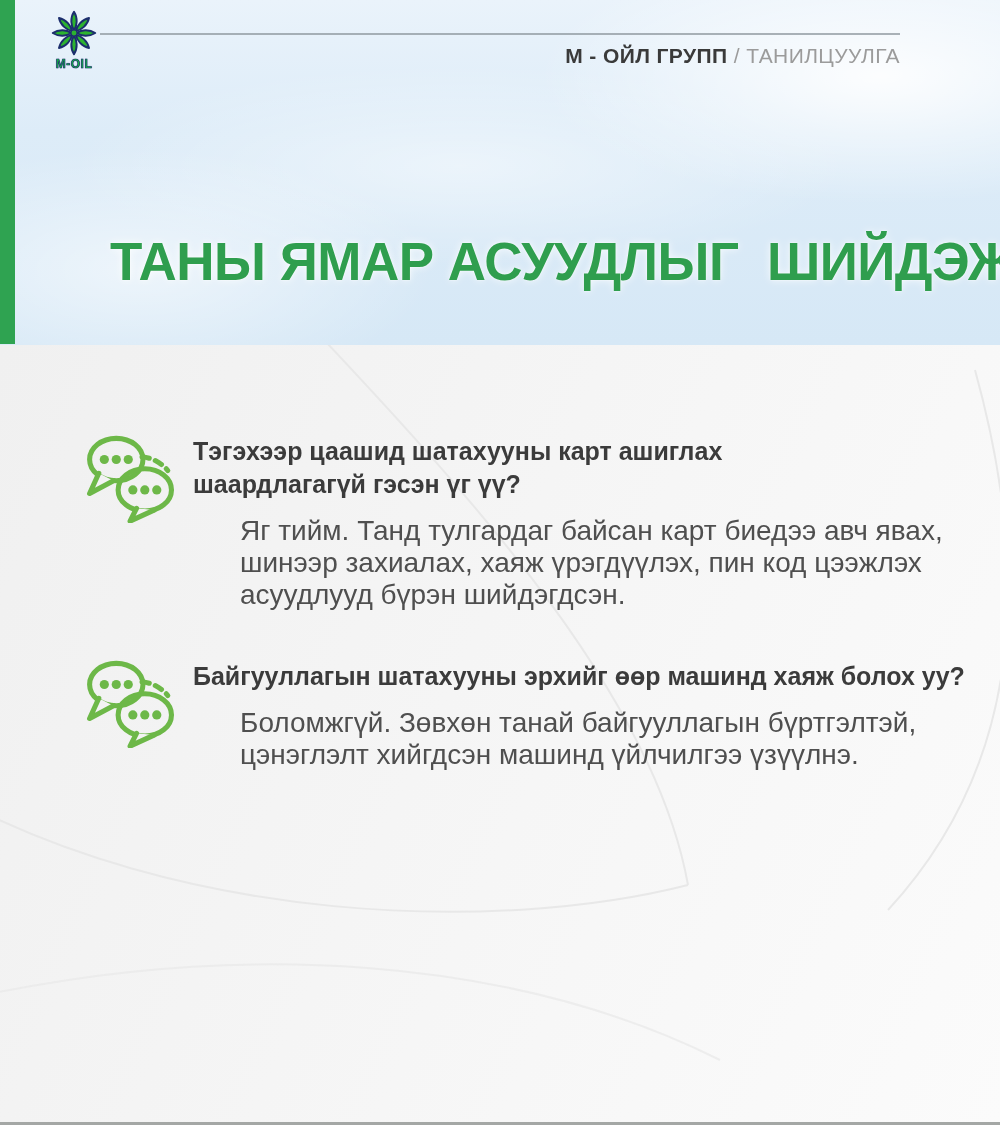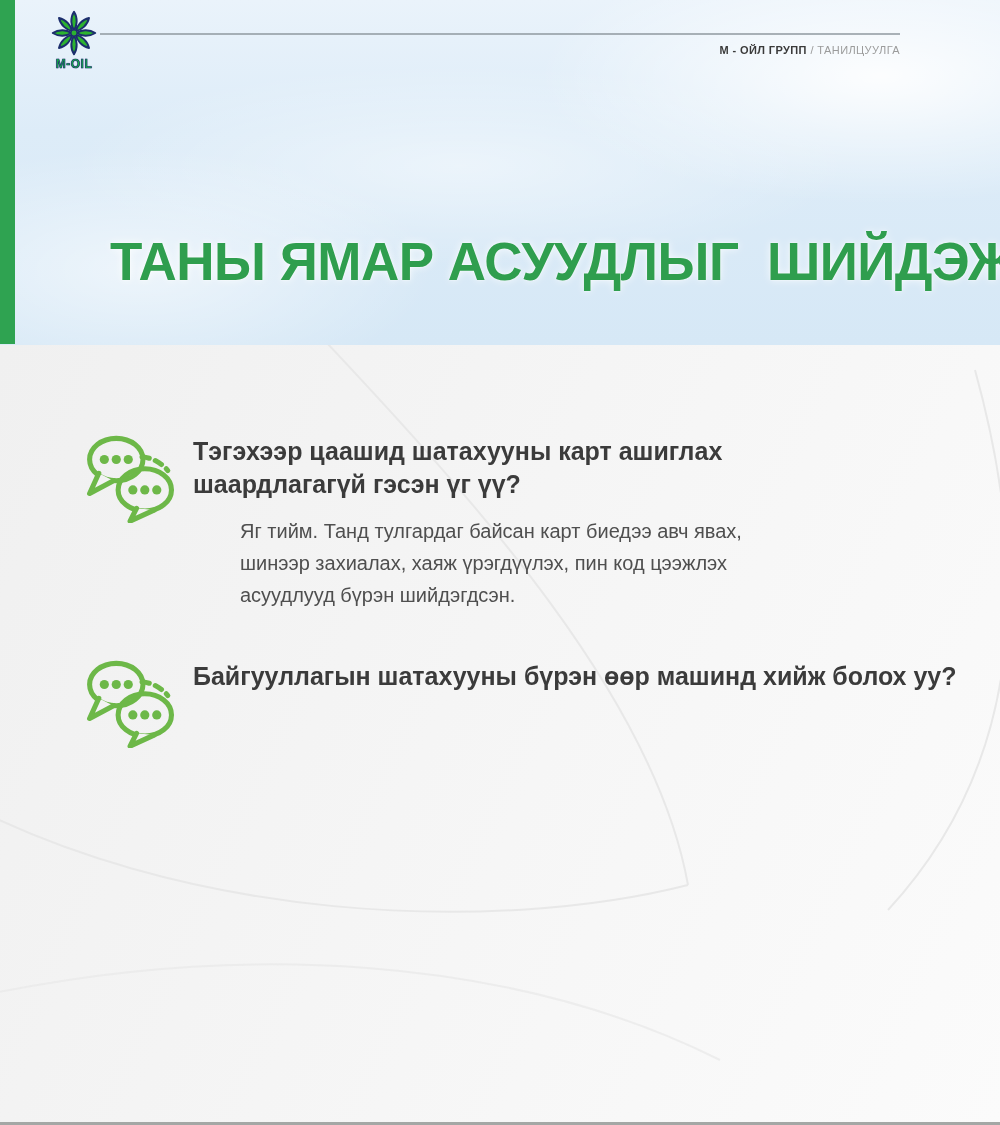--- a/index.html
+++ b/index.html
@@ -31,21 +31,21 @@
     color:#16b845; -webkit-text-stroke:.6px #1c2e6d;
     text-shadow:0 0 1px #1c2e6d;
   }
 
   .header-divider{
     position:absolute; top:33px; left:100px; width:800px; height:2px;
     background:#8f989f; opacity:.75; z-index:2;
   }
   .breadcrumb{
     position:absolute; top:44px; right:100px; z-index:3;
-    font-size:11px; letter-spacing:.4px; white-space:pre; color:#9b9b9b;
+    font-size:21px; letter-spacing:.4px; white-space:pre; color:#9b9b9b;
   }
   .breadcrumb .co{ color:#3a3a3a; font-weight:bold; }
 
   .page-title{
     position:absolute; top:231px; left:110px; z-index:3;
     font-size:53px; font-weight:700; letter-spacing:-0.5px;
     white-space:pre; color:#2f9e4e;
     text-shadow:0 0 2px rgba(255,255,255,.9), 0 0 9px rgba(255,255,255,.8);
   }
 
@@ -62,21 +62,21 @@
 
   .chat-icon{ position:absolute; left:0; top:1px; width:98px; height:92px; }
 
   .faq-question{
     margin-left:111px; padding-top:5px;
     font-size:25px; font-weight:bold; line-height:33px;
     color:#3b3b3b; white-space:pre-line;
   }
   .faq-answer{
     margin-left:158px; margin-top:14px;
-    font-size:20px; line-height:32px;
+    font-size:28px; line-height:32px;
     color:#4f4f4f; white-space:pre-line;
   }
 
   .bottom-divider{
     position:absolute; left:0; bottom:0; width:1000px; height:3px;
     background:#a4a7a5; z-index:6;
   }
 </style>
 </head>
 <body>
@@ -150,17 +150,19 @@
 шаардлагагүй гэсэн үг үү?</div>
     <div class="faq-answer">Яг тийм. Танд тулгардаг байсан карт биедээ авч явах,
 шинээр захиалах, хаяж үрэгдүүлэх, пин код цээжлэх
 асуудлууд бүрэн шийдэгдсэн.</div>
   </div>
 
   <div class="faq-item two">
     <svg class="chat-icon" viewBox="0 0 104 100">
         <use href="#chat-icon-def"></use>
       </svg>
-    <div class="faq-question">Байгууллагын шатахууны бүрэн өөр машинд хийж болох уу?</div>
+    <div class="faq-question">Байгууллагын шатахууны эрхийг өөр машинд хаяж болох уу?</div>
+    <div class="faq-answer">Боломжгүй. Зөвхөн танай байгууллагын бүртгэлтэй,
+цэнэглэлт хийгдсэн машинд үйлчилгээ үзүүлнэ.</div>
   </div>
 </div>
 
 <div class="bottom-divider"></div>
 
 </body></html>

